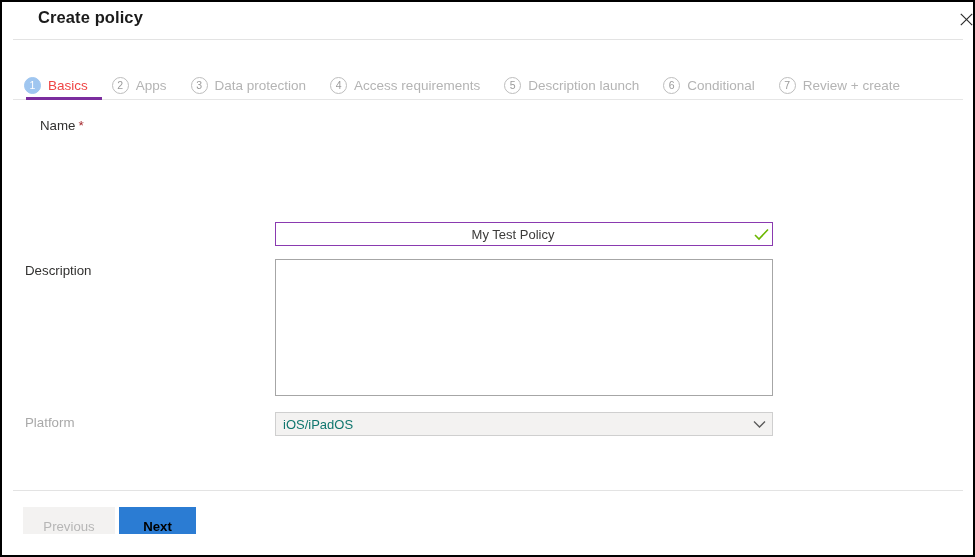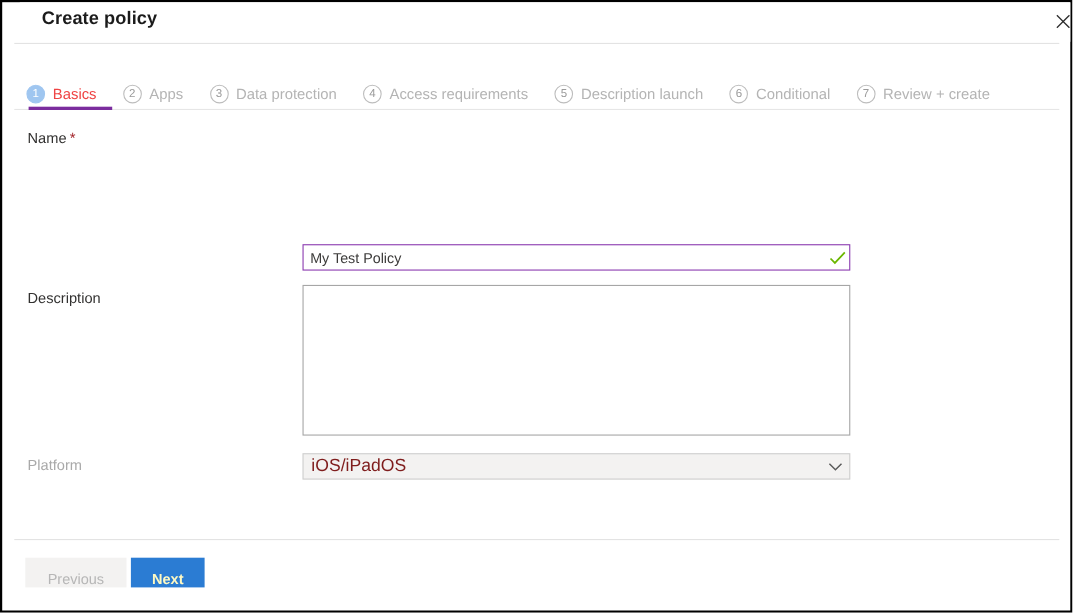--- a/index.html
+++ b/index.html
@@ -147,21 +147,21 @@
     color: #323130;
     white-space: nowrap;
   }
   .req-star {
     color: #a4262c;
     margin-left: 3px;
     font-size: 13.5px;
   }
 
   .name-row { top: 0; height: 30px; }
-  .name-label { top: 8px; }
+  .name-label { top: 8px; margin-left: 15px; }
   .name-input-wrap {
     position: absolute;
     left: 273px;
     top: 112px;
     width: 498px;
     height: 24px;
     border: 1px solid #8a3ab0;
     background: #ffffff;
     box-sizing: border-box;
     display: flex;
@@ -170,20 +170,21 @@
   .name-input {
     flex: 1;
     height: 22px;
     border: none;
     outline: none;
     padding: 0 6px;
     font-family: inherit;
     font-size: 13px;
     color: #3b3a39;
     background: transparent;
+    text-align: center;
   }
   .check-icon {
     width: 22px;
     height: 22px;
     display: flex;
     align-items: center;
     justify-content: center;
     flex: none;
   }
 
@@ -214,22 +215,22 @@
     height: 24px;
     box-sizing: border-box;
     border: 1px solid #cfcfcf;
     background: #f3f2f1;
     display: flex;
     align-items: center;
   }
   .platform-value {
     flex: 1;
     padding-left: 7px;
-    font-size: 16px;
-    color: #7f1d1d;
+    font-size: 13px;
+    color: #0f766e;
     white-space: nowrap;
     overflow: hidden;
   }
   .chevron {
     width: 26px;
     height: 22px;
     display: flex;
     align-items: center;
     justify-content: center;
     flex: none;
@@ -264,23 +265,23 @@
     left: 21px;
     top: 0;
     width: 92px;
     background: #f3f2f1;
     color: #b6b6b6;
     cursor: default;
   }
   .btn-next {
     left: 117px;
     top: 0;
-    width: 67px;
+    width: 77px;
     background: #2b7cd3;
-    color: #fef9c3;
+    color: #000000;
     font-weight: 700;
   }
 </style>
 </head>
 <body>
 
 <div id="app">
 
   <div class="titlebar">
     <div class="title-text">Create policy</div>

